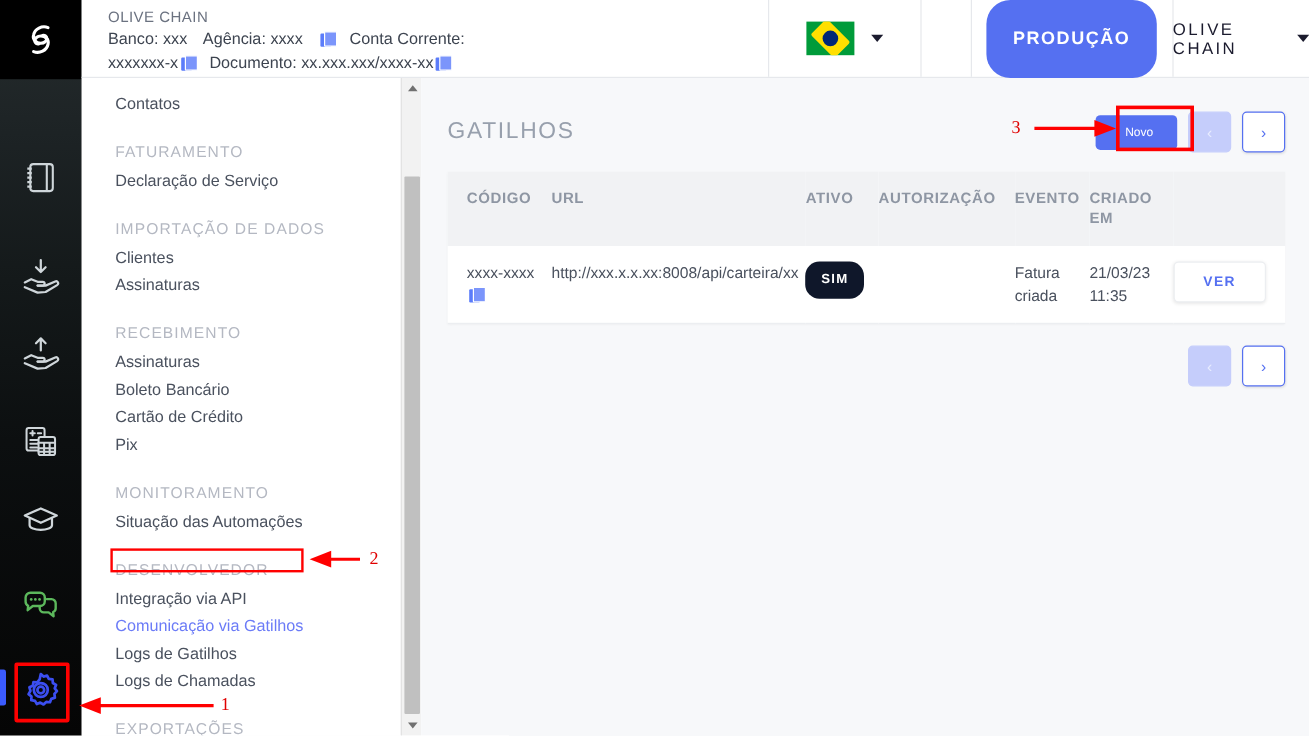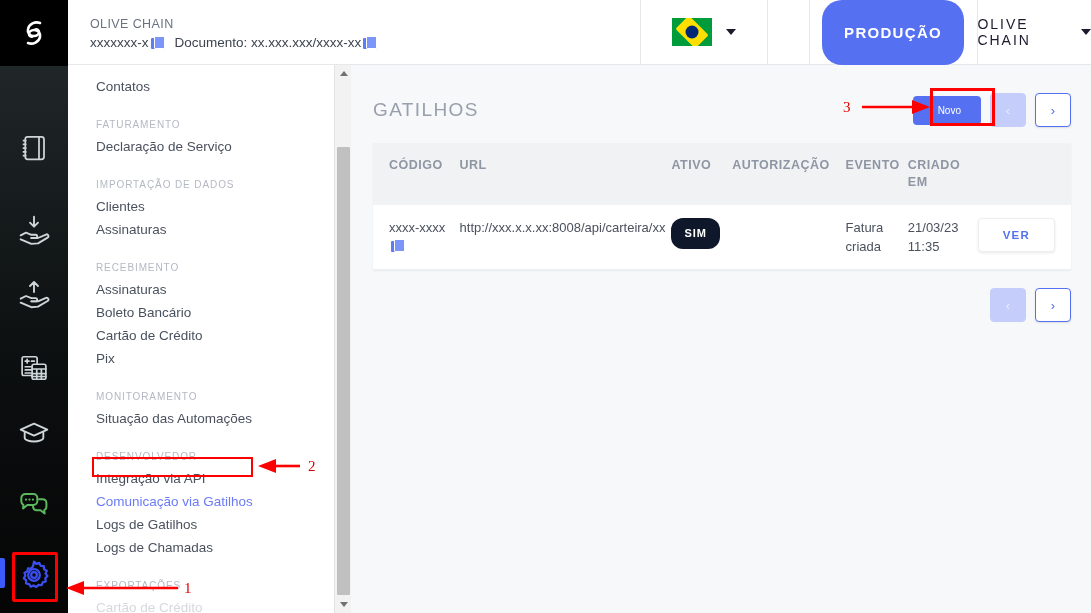--- a/index.html
+++ b/index.html
@@ -107,21 +107,21 @@
   }
 
   
   .menu {
     position: absolute; left: 68px; top: 65px;
     width: 267px; height: 548px;
     background: #fff; overflow: hidden;
     border-right: 1px solid #e9eaee;
   }
   .menu-inner { padding: 10px 0 0 28px; }
-  .mgroup { font-size: 10px; color: #b4b8c2; letter-spacing: .9px;
+  .mgroup { font-size: 13px; color: #b4b8c2; letter-spacing: .9px;
             margin: 21px 0 5px; }
   .mitem { font-size: 13.5px; color: #4a515e; line-height: 23px;
            padding: 0; cursor: pointer; }
   .mitem.active { color: #6b7bf7; }
   .mitem.muted { color: #d6d8de; }
 
   
   .sbar {
     position: absolute; left: 334px; top: 65px;
     width: 17px; height: 548px; background: #f2f2f2;
@@ -278,20 +278,26 @@
         <circle cx="12" cy="12" r="2"></circle>
       </svg>
     </div>
     <div class="rail-hl" style="left:12px; top:552px; width:46px; height:50px;"></div>
   </div>
 
   <div class="topbar">
 
     <div class="acct">
       <div class="acct-title">OLIVE CHAIN</div>
+      <div class="acct-line">
+        <span class="seg">Banco: xxx</span>
+        <span class="seg">Agência: xxxx</span>
+          <span class="copy-ico"></span>
+        <span class="seg">Conta Corrente:</span>
+      </div>
       <div class="acct-line">
         <span>xxxxxxx-x</span>
           <span class="copy-ico"></span>
         <span>Documento: xx.xxx.xxx/xxxx-xx</span>
           <span class="copy-ico"></span>
       </div>
     </div>
 
     <div class="hdiv"></div>
 

